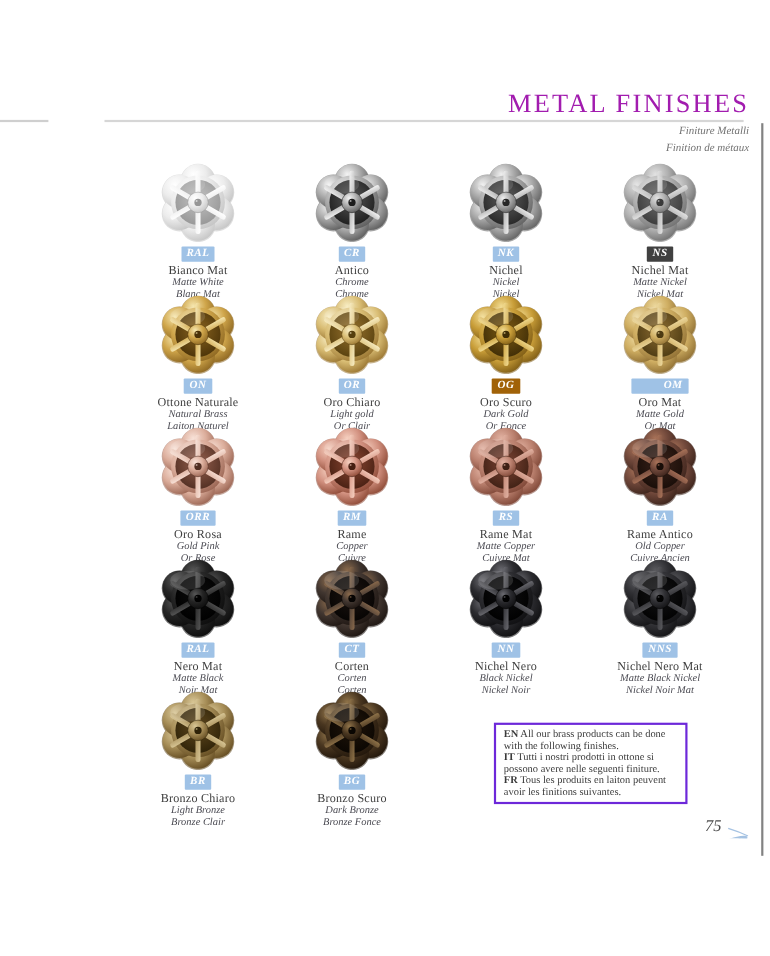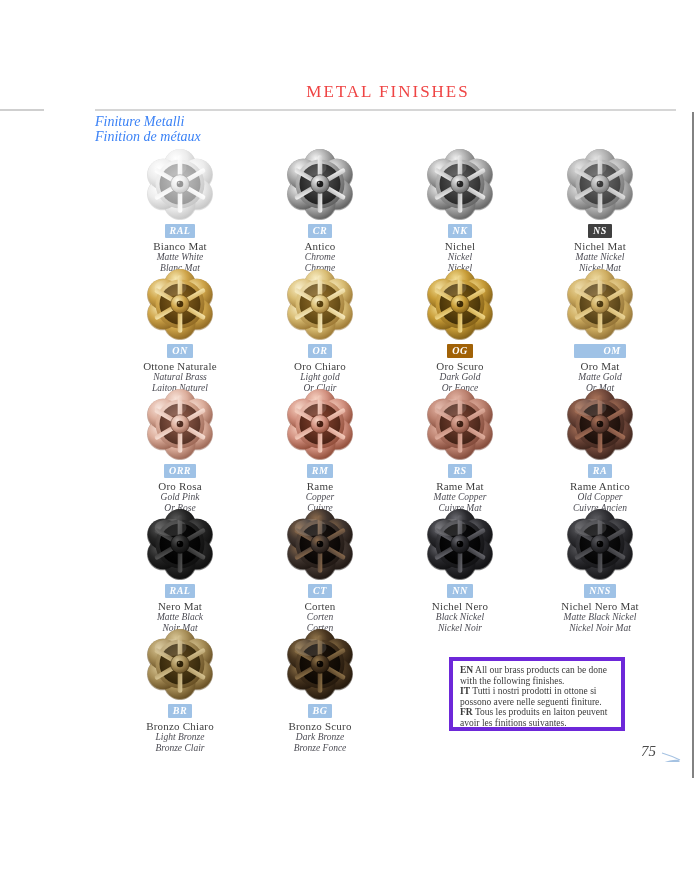--- a/index.html
+++ b/index.html
@@ -1,24 +1,24 @@
 <!DOCTYPE html>
 <html><head>
 <meta charset="utf-8">
 <style>
   html,body{margin:0;padding:0;background:#ffffff;}
   body{width:700px;height:869px;position:relative;overflow:hidden;
        font-family:"Liberation Serif","DejaVu Serif",serif;}
   .page{position:absolute;inset:0;background:#fff;}
 
   
-  .title{position:absolute;left:95px;top:82px;width:586px;text-align:center;
-         font-size:17px;letter-spacing:2px;color:#ef4444;white-space:nowrap;}
-  .sub{position:absolute;left:95px;width:586px;text-align:left;font-style:italic;
-       color:#3b82f6;font-size:14px;}
+  .title{position:absolute;left:95px;top:82px;width:586px;text-align:right;
+         font-size:24px;letter-spacing:2px;color:#a21caf;white-space:nowrap;}
+  .sub{position:absolute;left:95px;width:586px;text-align:right;font-style:italic;
+       color:#737373;font-size:10px;}
   .sub.it{top:114px;}
   .sub.fr{top:129px;font-style:italic;}
   .rule{position:absolute;top:109px;height:2px;background:#d6d6d6;}
   .rule.left{left:0;width:44px;background:#cfcfcf;}
   .rule.main{left:95px;width:581px;}
   .vline{position:absolute;left:692px;top:112px;width:1.5px;height:666px;background:#828282;}
 
   
   #grid{position:absolute;left:110px;top:146px;width:560px;display:grid;
         grid-template-columns:repeat(4,140px);grid-auto-rows:120px;}
@@ -26,21 +26,21 @@
   .knob{width:72px;height:72px;margin:2px auto 0;}
   .knob svg{display:block;}
   .badge{display:inline-block;margin-top:-2px;padding:1px 5px 2px;color:#ffffff;
          font-style:italic;font-weight:bold;font-size:10px;letter-spacing:.5px;
          border-radius:1px;line-height:11px;}
   .fname{margin-top:2px;font-size:11px;line-height:12px;color:#3f3f3f;letter-spacing:.2px;}
   .ftrans{font-size:9.5px;line-height:11px;font-style:italic;color:#4c4c54;}
 
   
   .info-box{position:absolute;left:449px;top:657px;width:176px;height:74px;
-            border:4px solid #6d28d9;box-sizing:border-box;padding:4px 7px;
+            border:2px solid #6d28d9;box-sizing:border-box;padding:4px 7px;
             font-size:9.5px;line-height:10.6px;color:#3a3a3a;text-align:left;}
   .info-line{margin:0;}
   .info-label{font-weight:bold;}
 
   
   .page-number{position:absolute;left:616px;top:743px;width:40px;text-align:right;
                font-style:italic;font-size:15px;color:#4a4a4a;}
   .leaf{position:absolute;left:658px;top:738px;width:24px;height:24px;}
 </style>
 </head>

